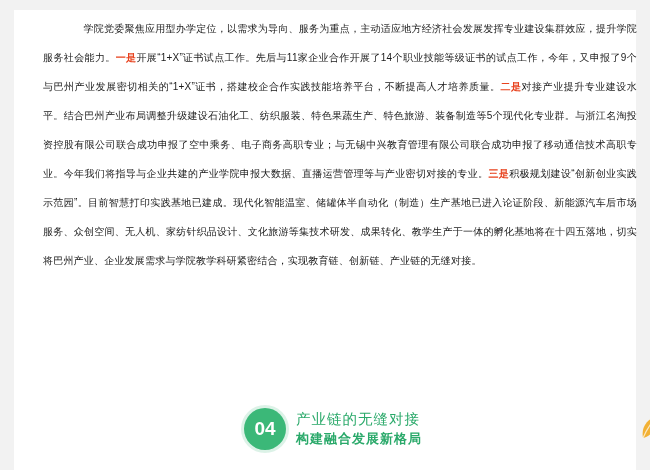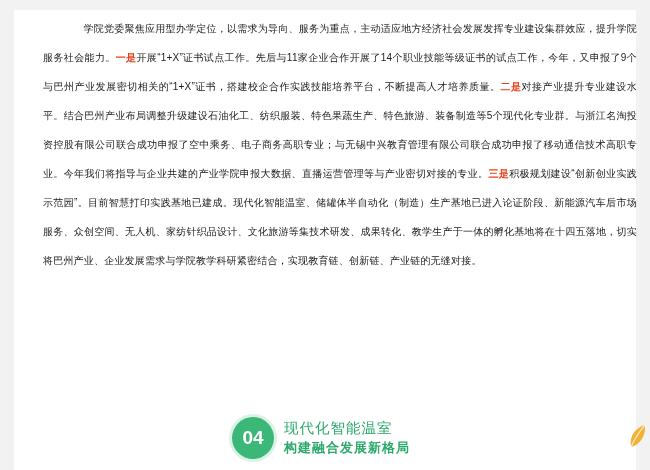--- a/index.html
+++ b/index.html
@@ -68,25 +68,24 @@
   }
   .footer {
     position: absolute;
     left: 0;
     bottom: 0;
     width: 650px;
     height: 66px;
   }
   .footer-inner {
     position: absolute;
-    left: 232px;
+    left: 244px;
     top: 4px;
     display: flex;
     align-items: center;
-    margin-top: 9px;
   }
   .page-circle {
     width: 42px;
     height: 42px;
     border-radius: 50%;
     background: #3bb878;
     color: #ffffff;
     font-size: 19px;
     font-weight: bold;
     display: flex;
@@ -131,21 +130,21 @@
   <div class="right-edge"></div>
 
   <div class="body-text">
     <p id="para"><span>　　学院党委聚焦应用型办学定位，以需求为导向、服务为重点，主动适应地方经济社会发展发挥专业建设集群效应，提升学院服务社会能力。</span><span class="hl">一是</span><span>开展“1+X”证书试点工作。先后与11家企业合作开展了14个职业技能等级证书的试点工作，今年，又申报了9个与巴州产业发展密切相关的“1+X”证书，搭建校企合作实践技能培养平台，不断提高人才培养质量。</span><span class="hl">二是</span><span>对接产业提升专业建设水平。结合巴州产业布局调整升级建设石油化工、纺织服装、特色果蔬生产、特色旅游、装备制造等5个现代化专业群。与浙江名淘投资控股有限公司联合成功申报了空中乘务、电子商务高职专业；与无锡中兴教育管理有限公司联合成功申报了移动通信技术高职专业。今年我们将指导与企业共建的产业学院申报大数据、直播运营管理等与产业密切对接的专业。</span><span class="hl">三是</span><span>积极规划建设“创新创业实践示范园”。目前智慧打印实践基地已建成。现代化智能温室、储罐体半自动化（制造）生产基地已进入论证阶段、新能源汽车后市场服务、众创空间、无人机、家纺针织品设计、文化旅游等集技术研发、成果转化、教学生产于一体的孵化基地将在十四五落地，切实将巴州产业、企业发展需求与学院教学科研紧密结合，实现教育链、创新链、产业链的无缝对接。</span></p>
   </div>
 
   <div class="footer">
     <div class="footer-inner">
       <div class="page-circle">04</div>
       <div class="footer-texts">
-        <div class="footer-line1">现代化智能温室</div>
+        <div class="footer-line1">产业链的无缝对接</div>
         <div class="footer-line2">构建融合发展新格局</div>
       </div>
       <div class="leaf">
         <svg width="26" height="30" viewBox="0 0 26 30">
           <path d="M20 2 C10 5, 4 13, 6 24 C14 22, 21 14, 20 2 Z" fill="#f2b134"></path>
           <path d="M20 2 C14 9, 9 17, 6 24" stroke="#ffffff" stroke-width="1.2" fill="none" opacity="0.7"></path>
         </svg>
       </div>
     </div>
   </div>

